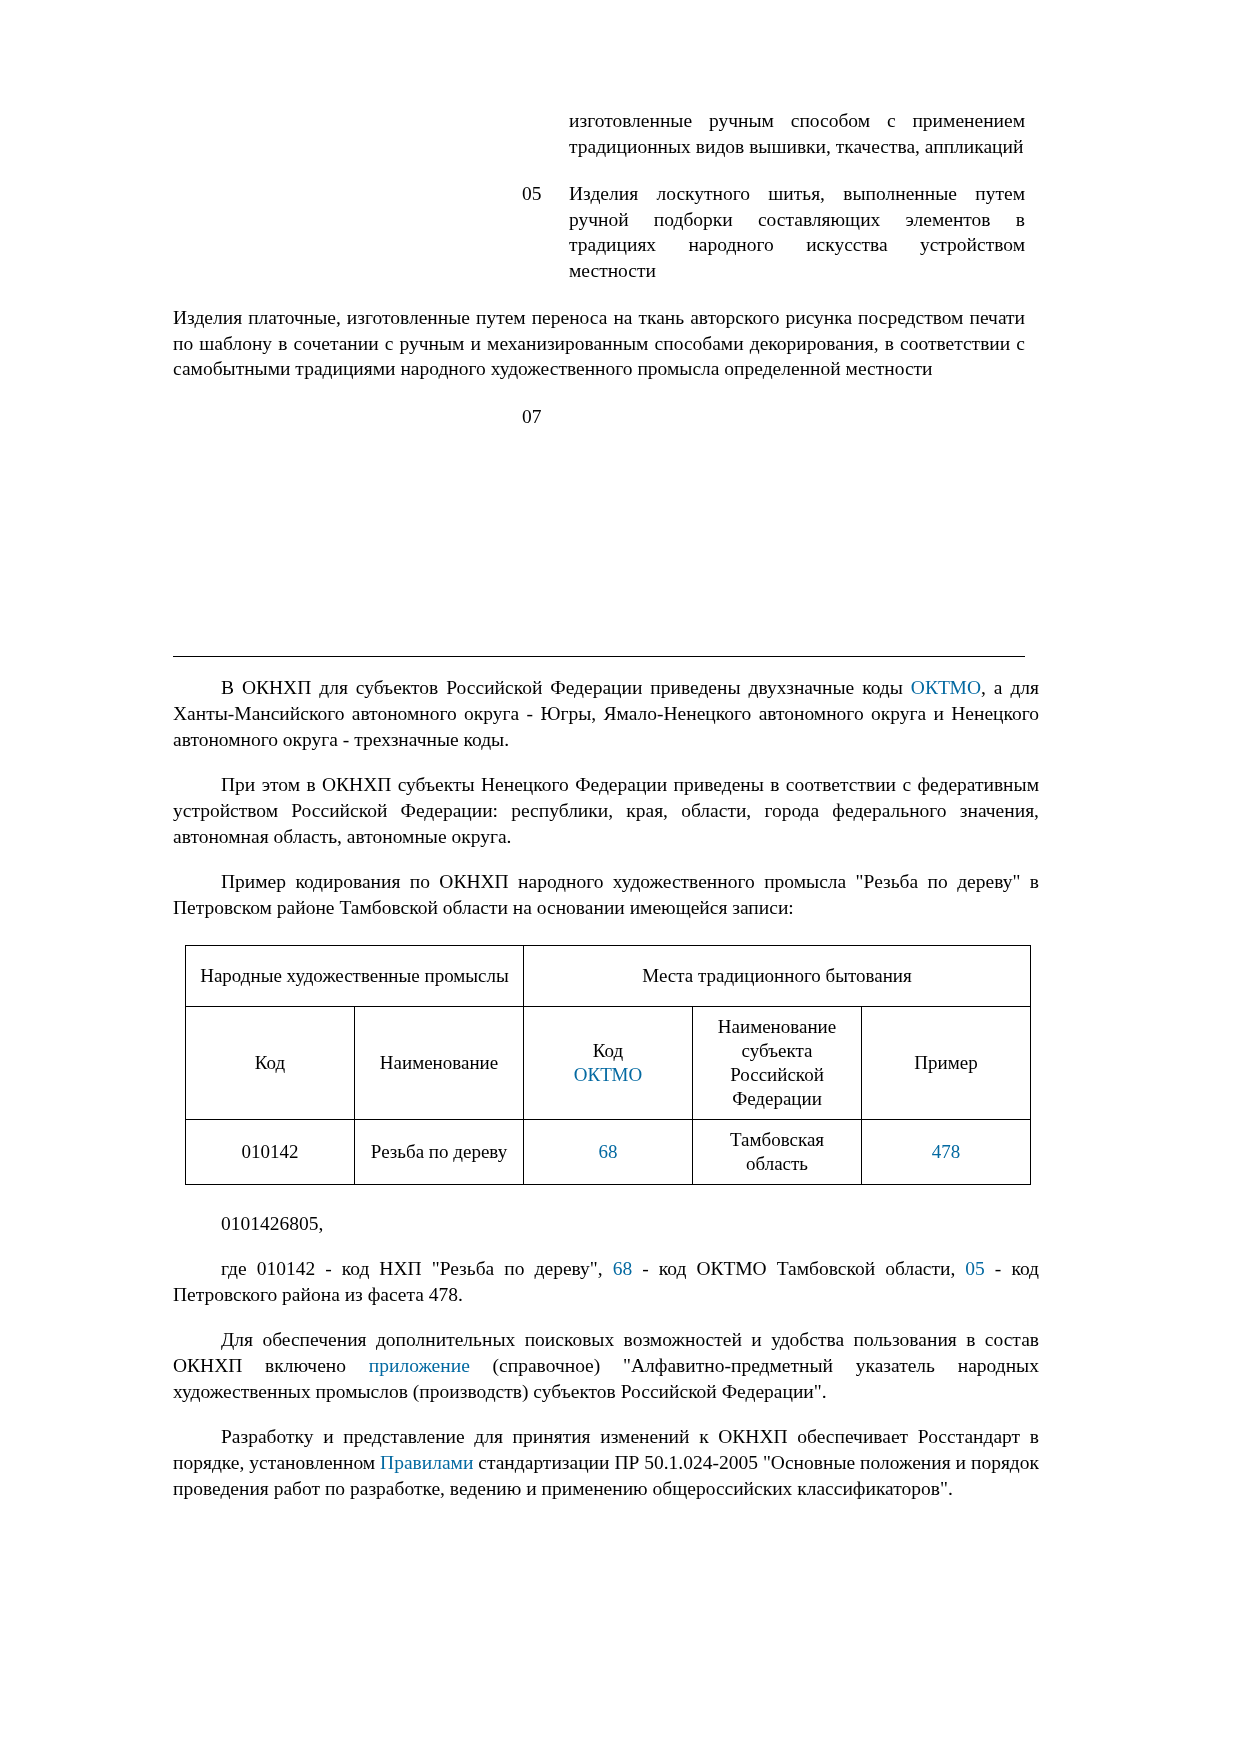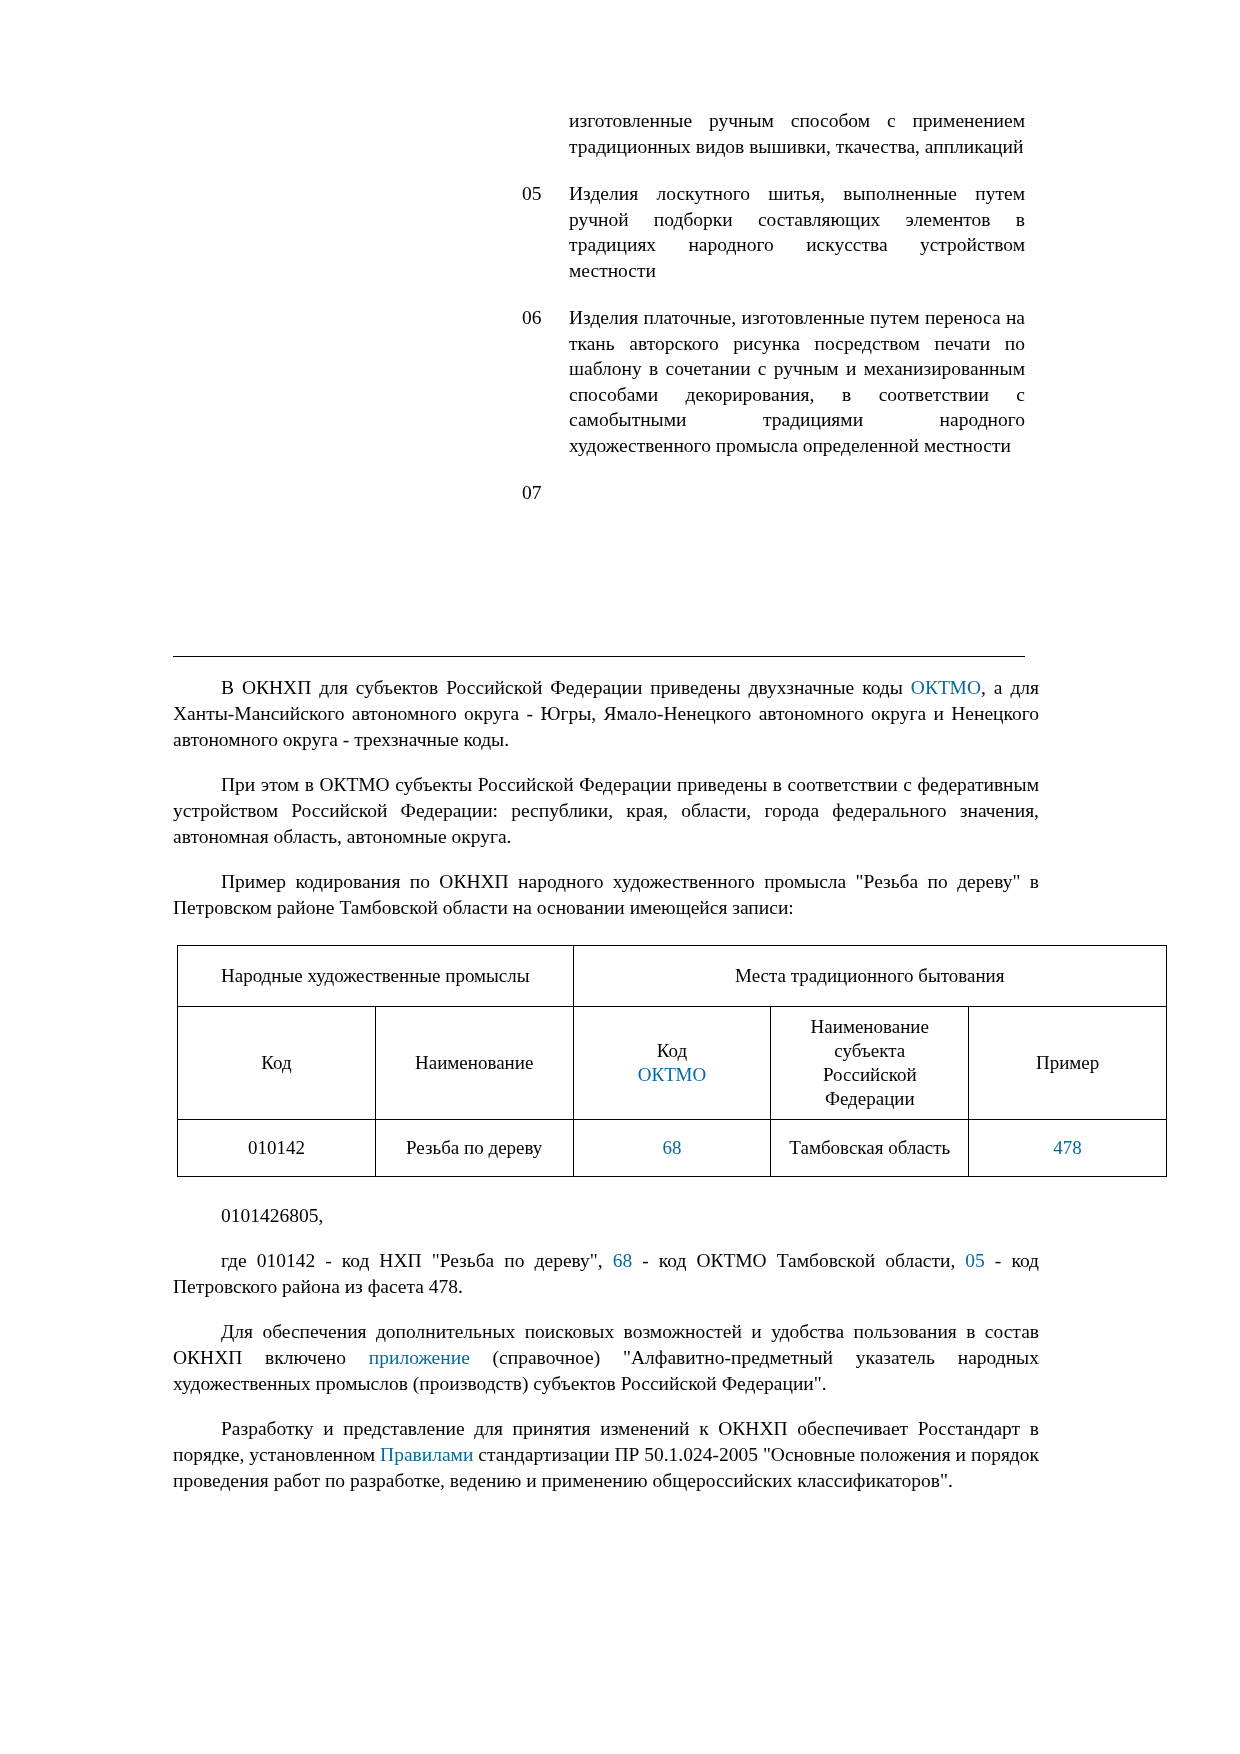--- a/index.html
+++ b/index.html
@@ -87,22 +87,22 @@
     color: #0369a1;
     text-decoration: none;
   }
 
   
   .tbl-wrap {
     margin: 24px 0 26px 0;
   }
   table.codetable {
     border-collapse: collapse;
-    width: 990px;
-    margin-left: 4px;
+    width: 846px;
+    margin-left: 12px;
     table-layout: fixed;
   }
   table.codetable td {
     border: 1.4px solid #000;
     font-size: 19px;
     line-height: 24px;
     text-align: center;
     vertical-align: middle;
     padding: 8px 6px;
   }
@@ -131,41 +131,38 @@
     </div>
 
     <div class="item-row">
       <div class="item-code">
           <span class="item-code-inner">05</span>
         </div>
       <div class="item-text">Изделия лоскутного шитья, выполненные путем ручной подборки составляющих элементов в традициях народного искусства устройством местности</div>
     </div>
 
     <div class="item-row">
-      <div class="item-code">
-          <span class="item-code-inner">06</span>
-        </div>
       <div class="item-text">Изделия платочные, изготовленные путем переноса на ткань авторского рисунка посредством печати по шаблону в сочетании с ручным и механизированным способами декорирования, в соответствии с самобытными традициями народного художественного промысла определенной местности</div>
     </div>
 
     <div class="item-row">
       <div class="item-code">
           <span class="item-code-inner">07</span>
         </div>
     </div>
 
   </div>
 
   <div class="rule"></div>
 
   <div class="body-wrap">
 
     <p class="para"><span>В ОКНХП для субъектов Российской Федерации приведены двухзначные коды </span><a class="link" href="#">ОКТМО</a><span>, а для Ханты-Мансийского автономного округа - Югры, Ямало-Ненецкого автономного округа и Ненецкого автономного округа - трехзначные коды.</span></p>
 
-    <p class="para">При этом в ОКТМО субъекты Российской Федерации приведены в соответствии с федеративным устройством Российской Федерации: республики, края, области, города федерального значения, автономная область, автономные округа.</p>
+    <p class="para">При этом в ОКНХП субъекты Ненецкого Федерации приведены в соответствии с федеративным устройством Российской Федерации: республики, края, области, города федерального значения, автономная область, автономные округа.</p>
 
     <p class="para">Пример кодирования по ОКНХП народного художественного промысла "Резьба по дереву" в Петровском районе Тамбовской области на основании имеющейся записи:</p>
 
     <div class="tbl-wrap">
       <table class="codetable">
         <tbody>
           <tr>
             <td class="grouphdr" colspan="2">Народные художественные промыслы</td>
             <td class="grouphdr" colspan="3">Места традиционного бытования</td>
           </tr>

